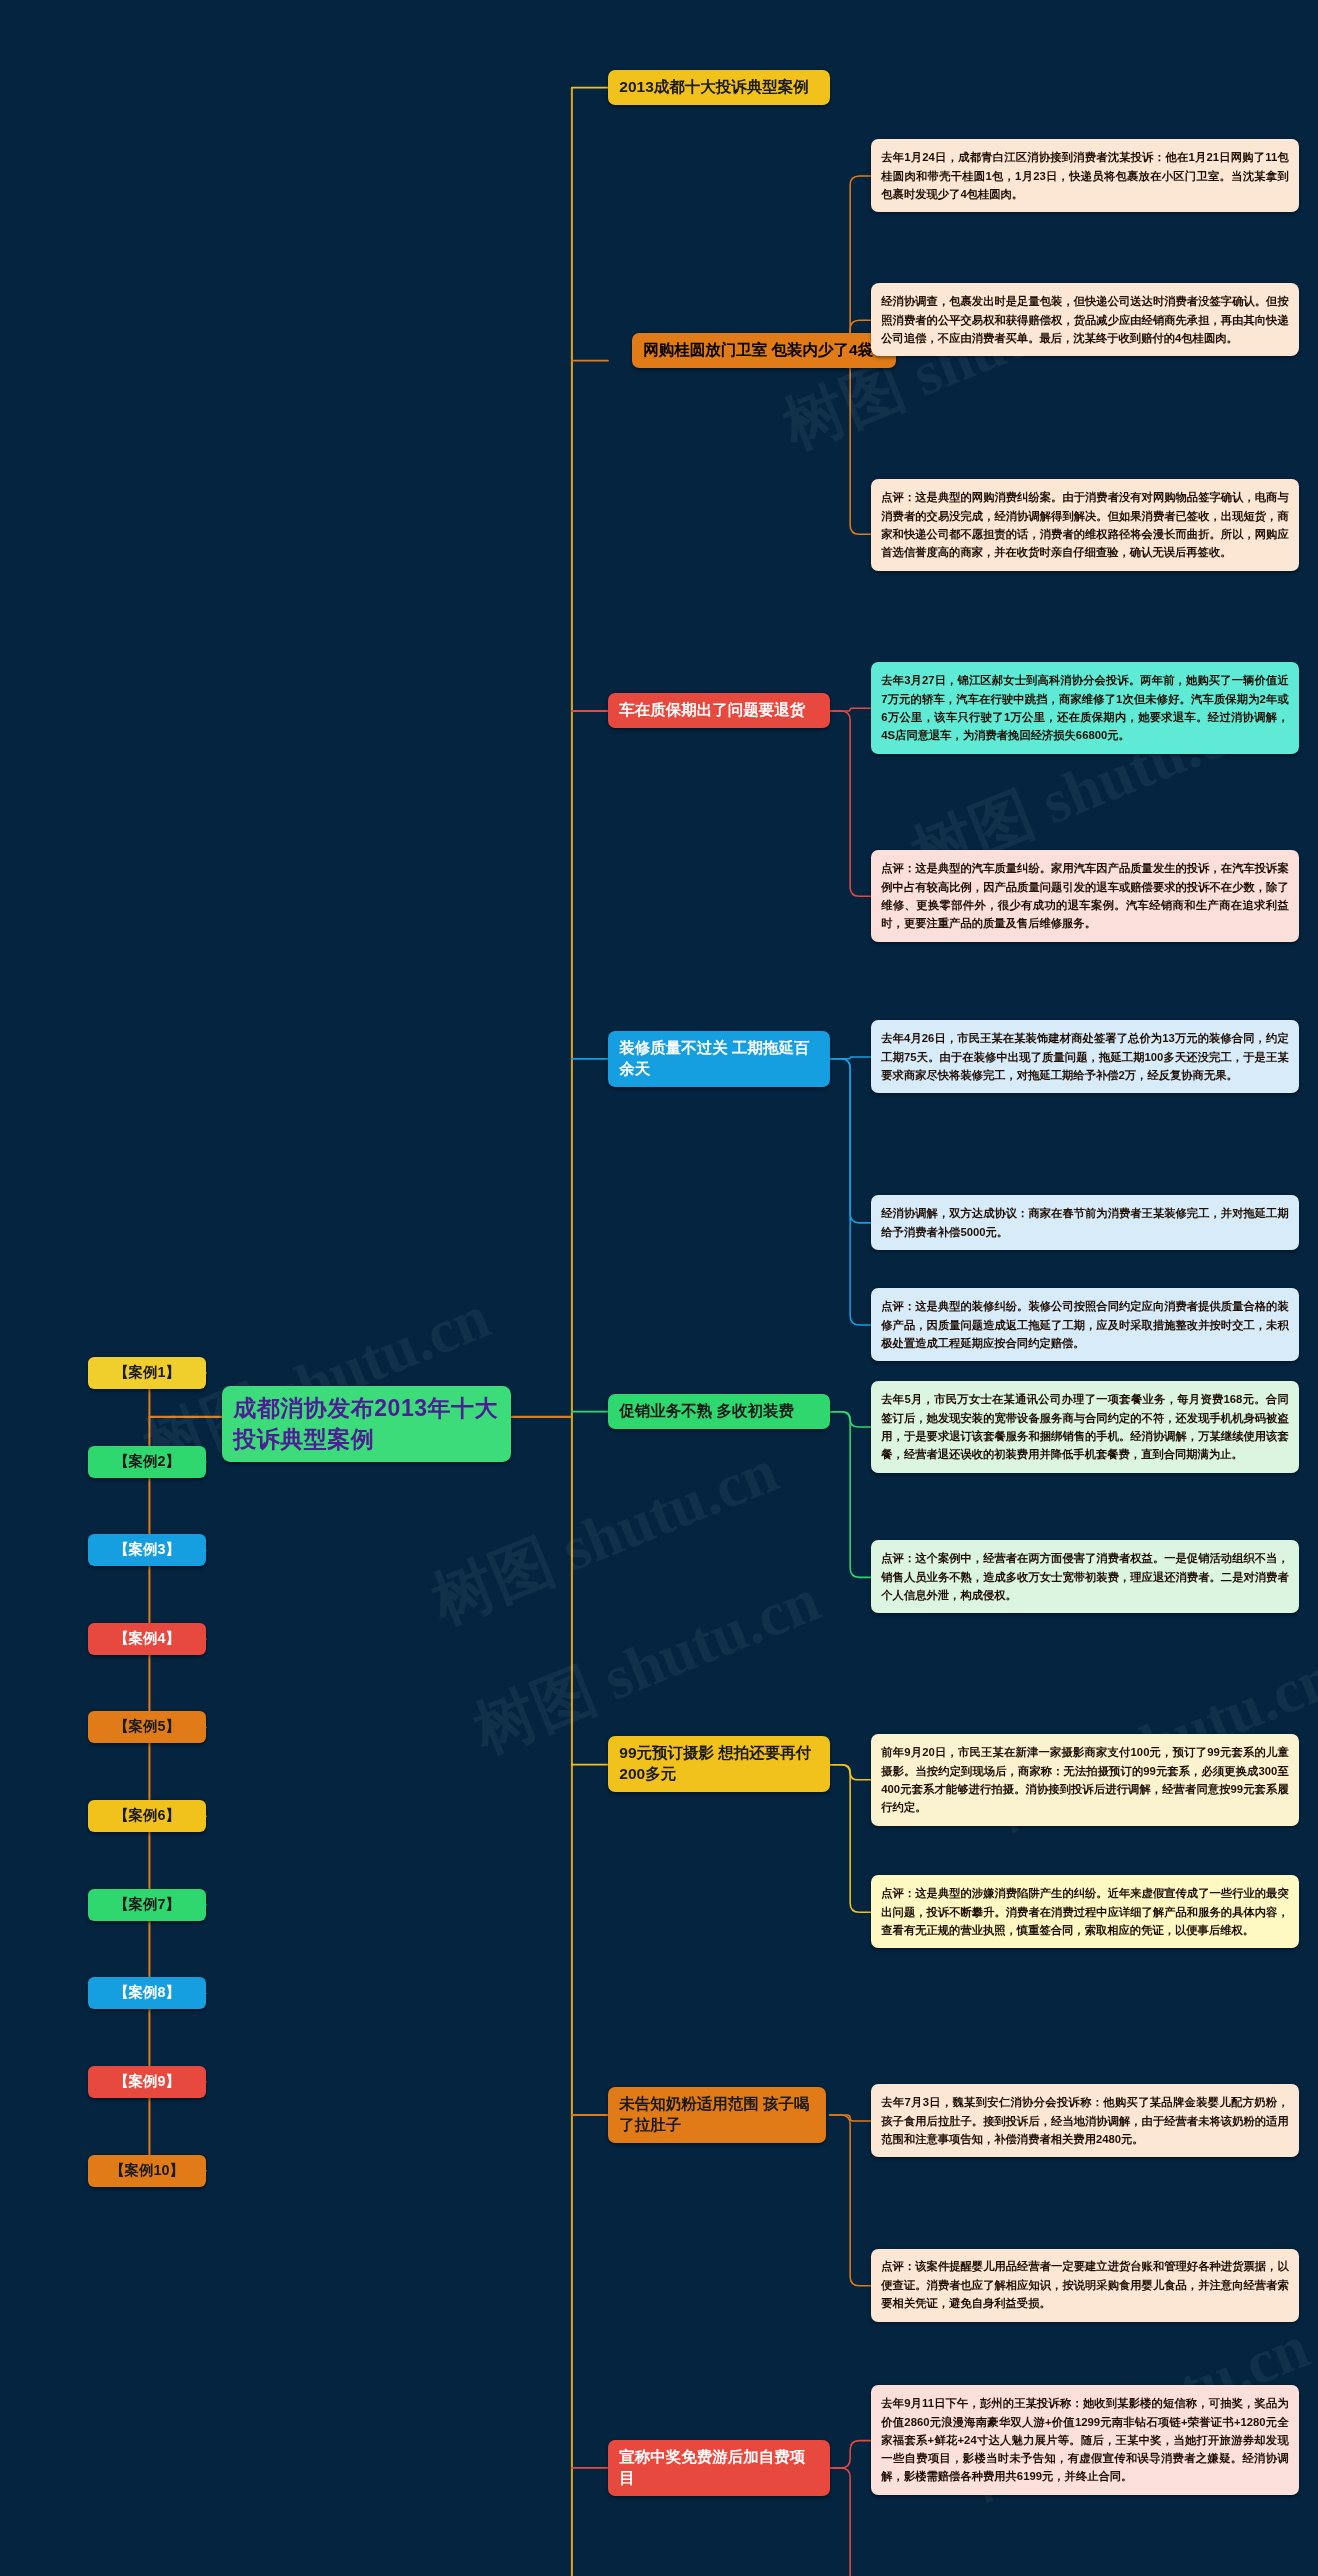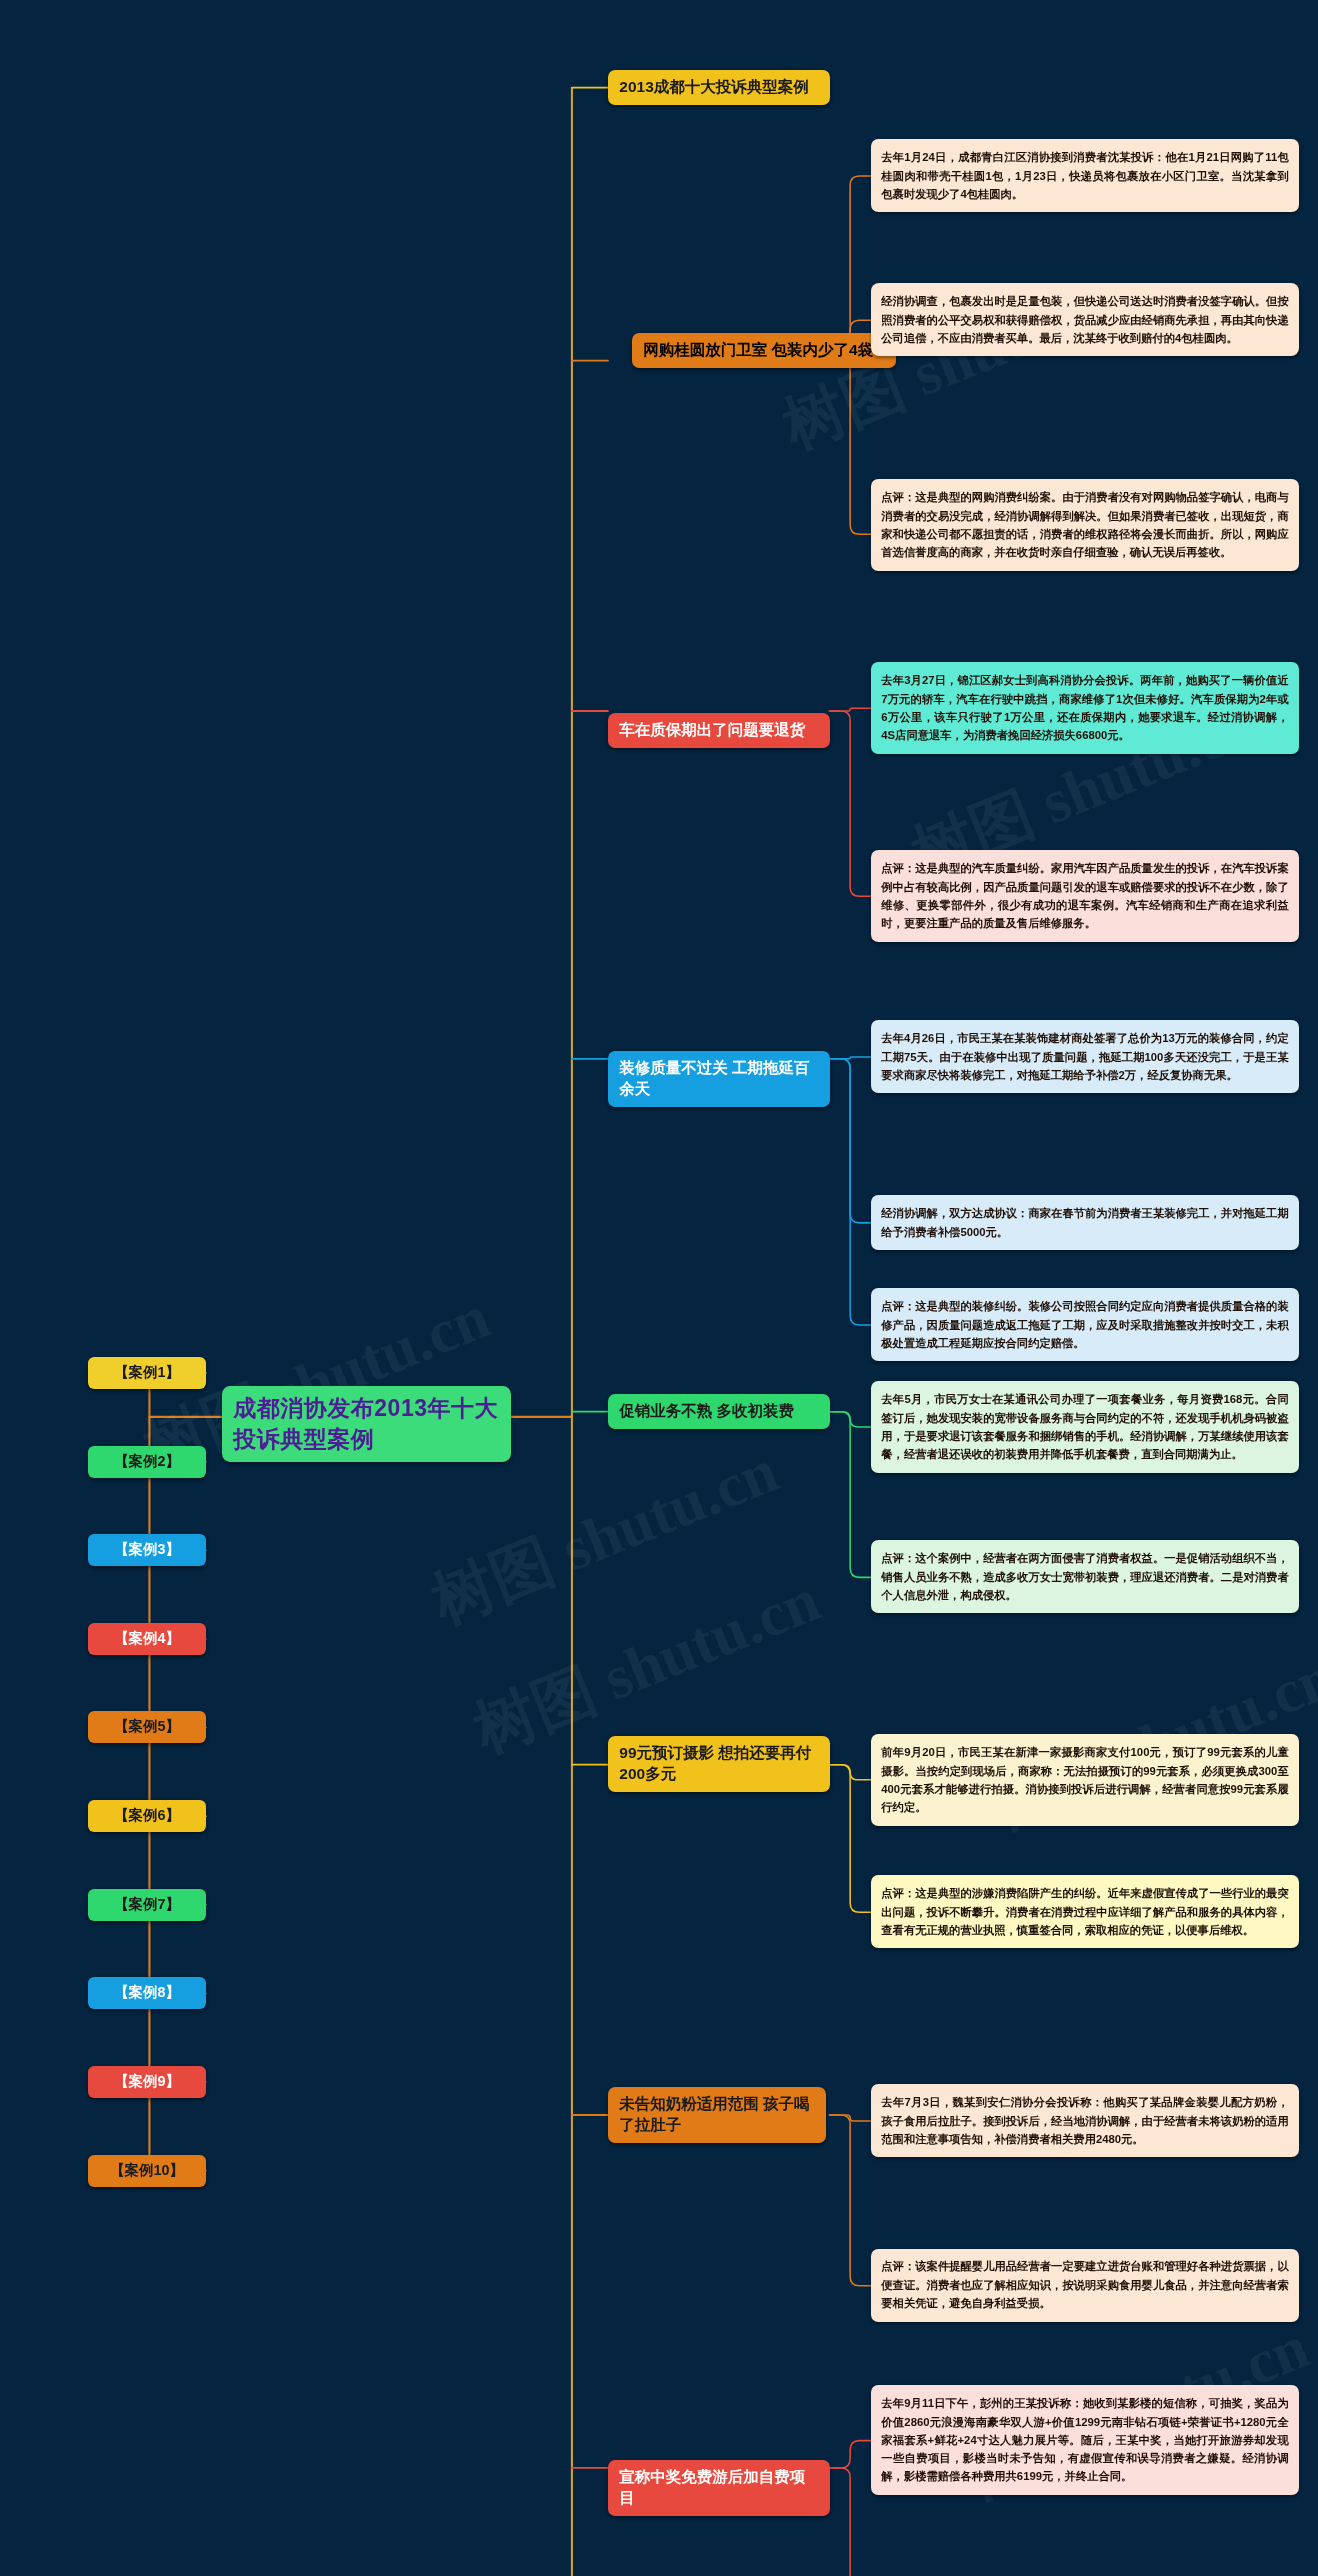--- a/index.html
+++ b/index.html
@@ -22,21 +22,21 @@
     box-shadow: 0 1.5px 3.6px rgba(0,0,0,.45);
     white-space: pre-wrap;
   }
   .root {
     font-size: 23px; color:#4c1d95;
     background:#3ddc7a; border-radius:8.2px;
     text-align:left; letter-spacing:0.5px;
   }
   .lvl1 { font-size: 15.5px; }
   .lvl1.dark-text { color:#1b1b1b; }
-  .lvl1.light-text { color:#ffffff;margin-top:20px; }
+  .lvl1.light-text { color:#ffffff; }
   .case {
     font-size: 14.4px; font-weight:700;
     text-align:center; padding: 6.2px 5.2px; border-radius:6.2px;
   }
   .leaf {
     position:absolute;
     border-radius: 7.2px;
     padding: 9.3px 10.3px;
     font-size: 11.3px;
     line-height: 1.62;

